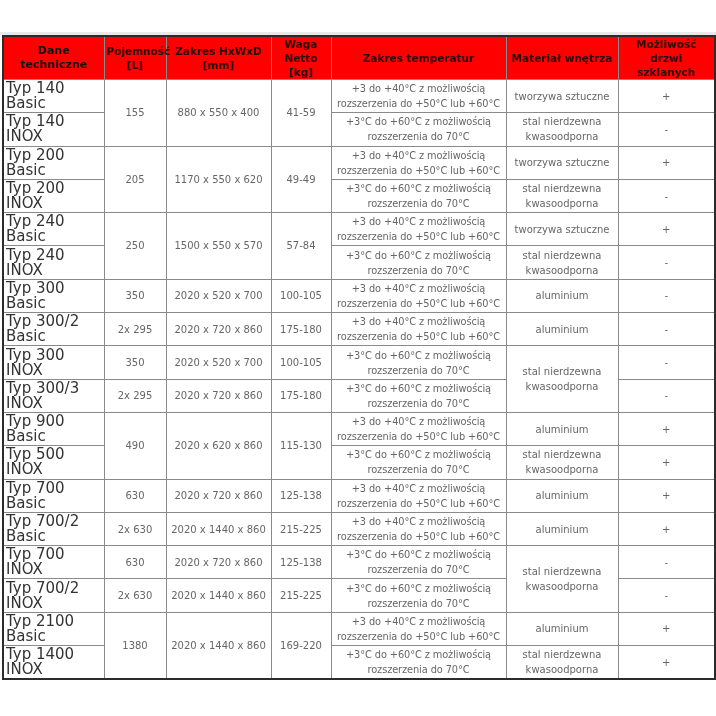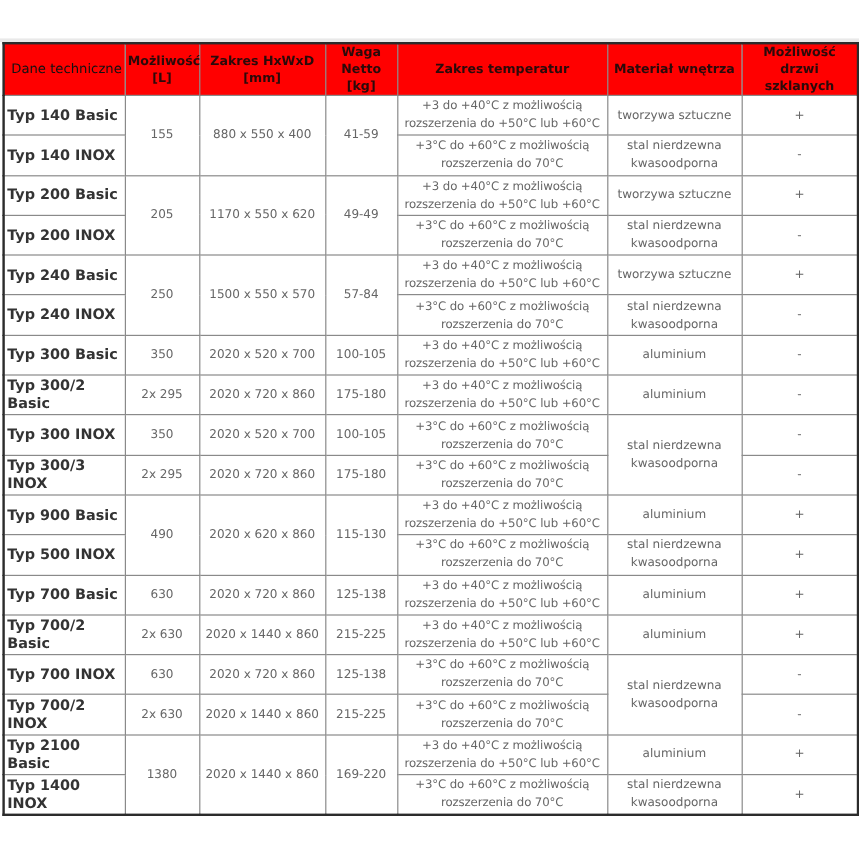--- a/index.html
+++ b/index.html
@@ -15,47 +15,47 @@
   table.spec col.c2 { width:62px; }
   table.spec col.c3 { width:105px; }
   table.spec col.c4 { width:60px; }
   table.spec col.c5 { width:175px; }
   table.spec col.c6 { width:112px; }
   table.spec col.c7 { width:97px; }
   table.spec th {
     background:#ff0000; color:#2a0a0a; font-weight:bold; font-size:10.5px;
     border:1px solid #8a8a8a; height:42px; padding:0 2px; text-align:center; line-height:14px;
   }
-  table.spec th.first { text-align:right; font-weight:normal; font-size:11px; color:#111; padding-left:2px; }
+  table.spec th.first { text-align:center; font-weight:bold; font-size:11px; color:#111; padding-left:2px; }
   table.spec td {
     border:1px solid #8a8a8a; height:32.3px; padding:0 2px; text-align:center;
     line-height:15px; color:#666; font-size:10px;
   }
-  table.spec td.name { text-align:left; font-weight:bold; color:#333; font-size:12px; padding-left:2px; }
+  table.spec td.name { text-align:left; font-weight:normal; color:#333; font-size:15px; padding-left:2px; }
   table.spec td.temp { font-size:9.8px; letter-spacing:-0.1px; }
 </style>
 </head>
 <body>
 
 <div class="top-rule"></div>
 
 <table class="spec">
   <colgroup>
     <col class="c1">
       <col class="c2">
       <col class="c3">
       <col class="c4">
       <col class="c5">
       <col class="c6">
       <col class="c7">
   </colgroup>
   <thead>
     <tr>
       <th class="first">Dane techniczne</th>
-      <th>Możliwość [L]</th>
+      <th>Pojemność [L]</th>
       <th>Zakres HxWxD [mm]</th>
       <th>Waga Netto [kg]</th>
       <th>Zakres temperatur</th>
       <th>Materiał wnętrza</th>
       <th>Możliwość drzwi szklanych</th>
     </tr>
   </thead>
   <tbody>
 
     <tr>

